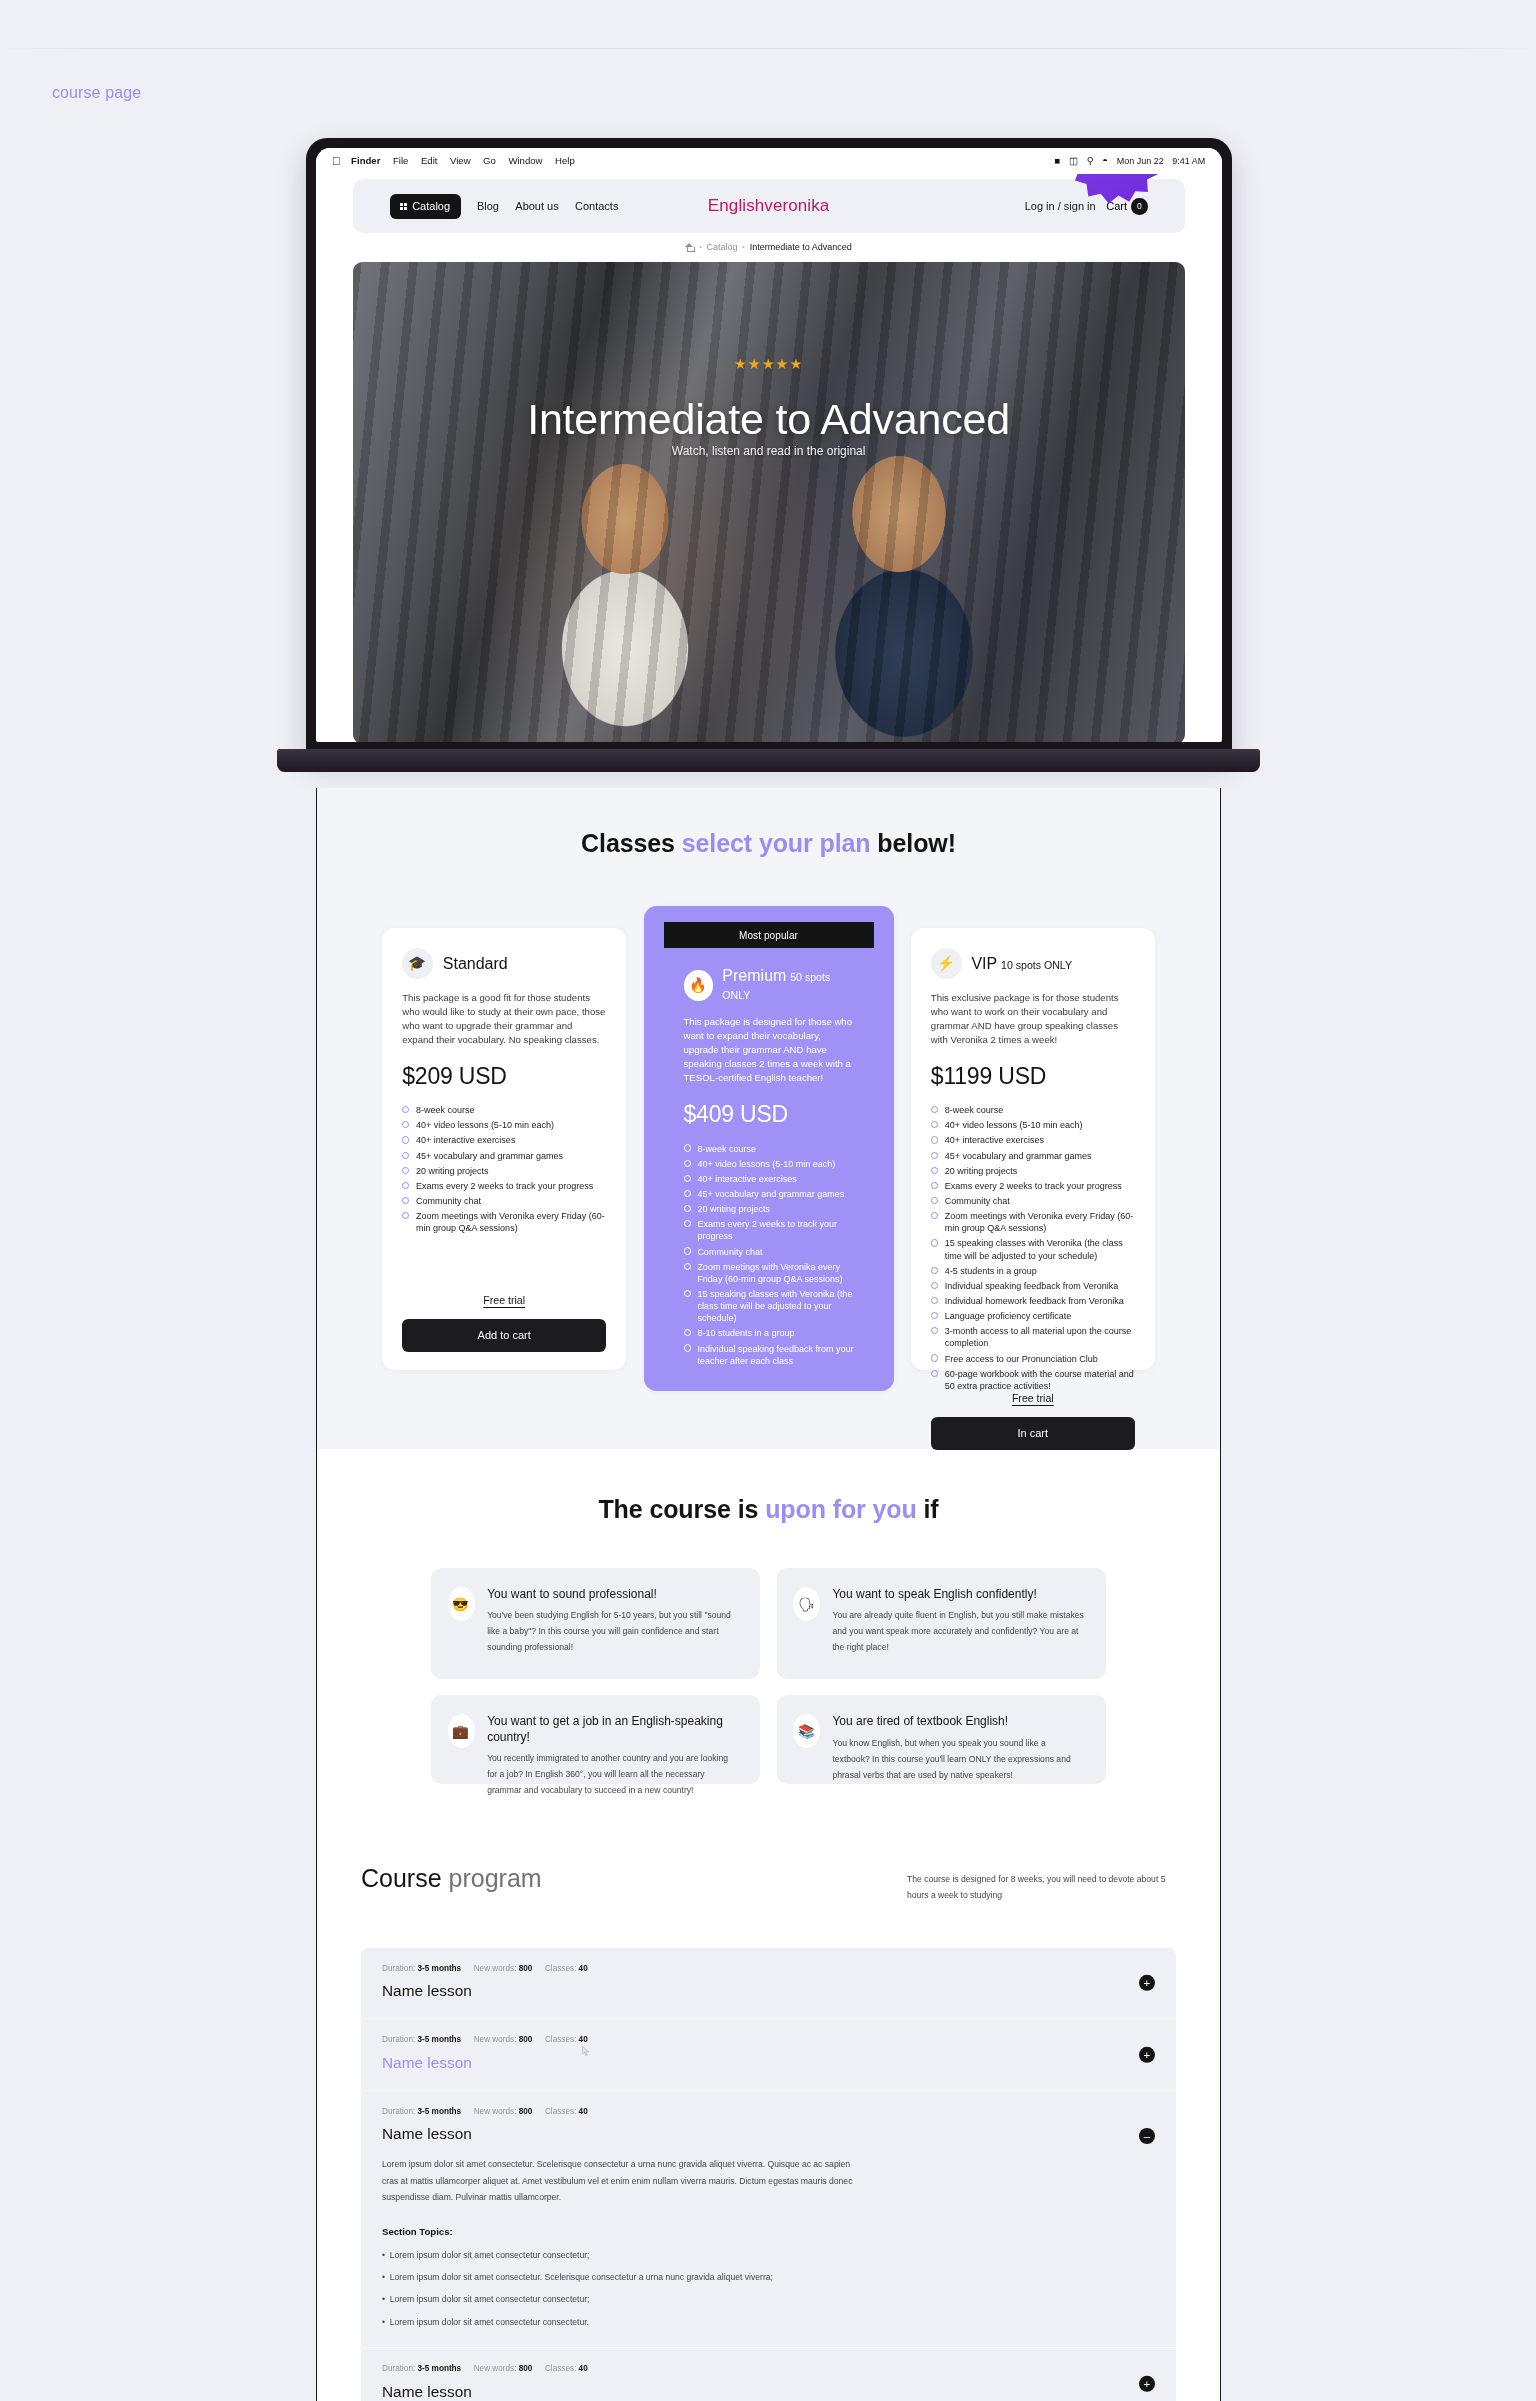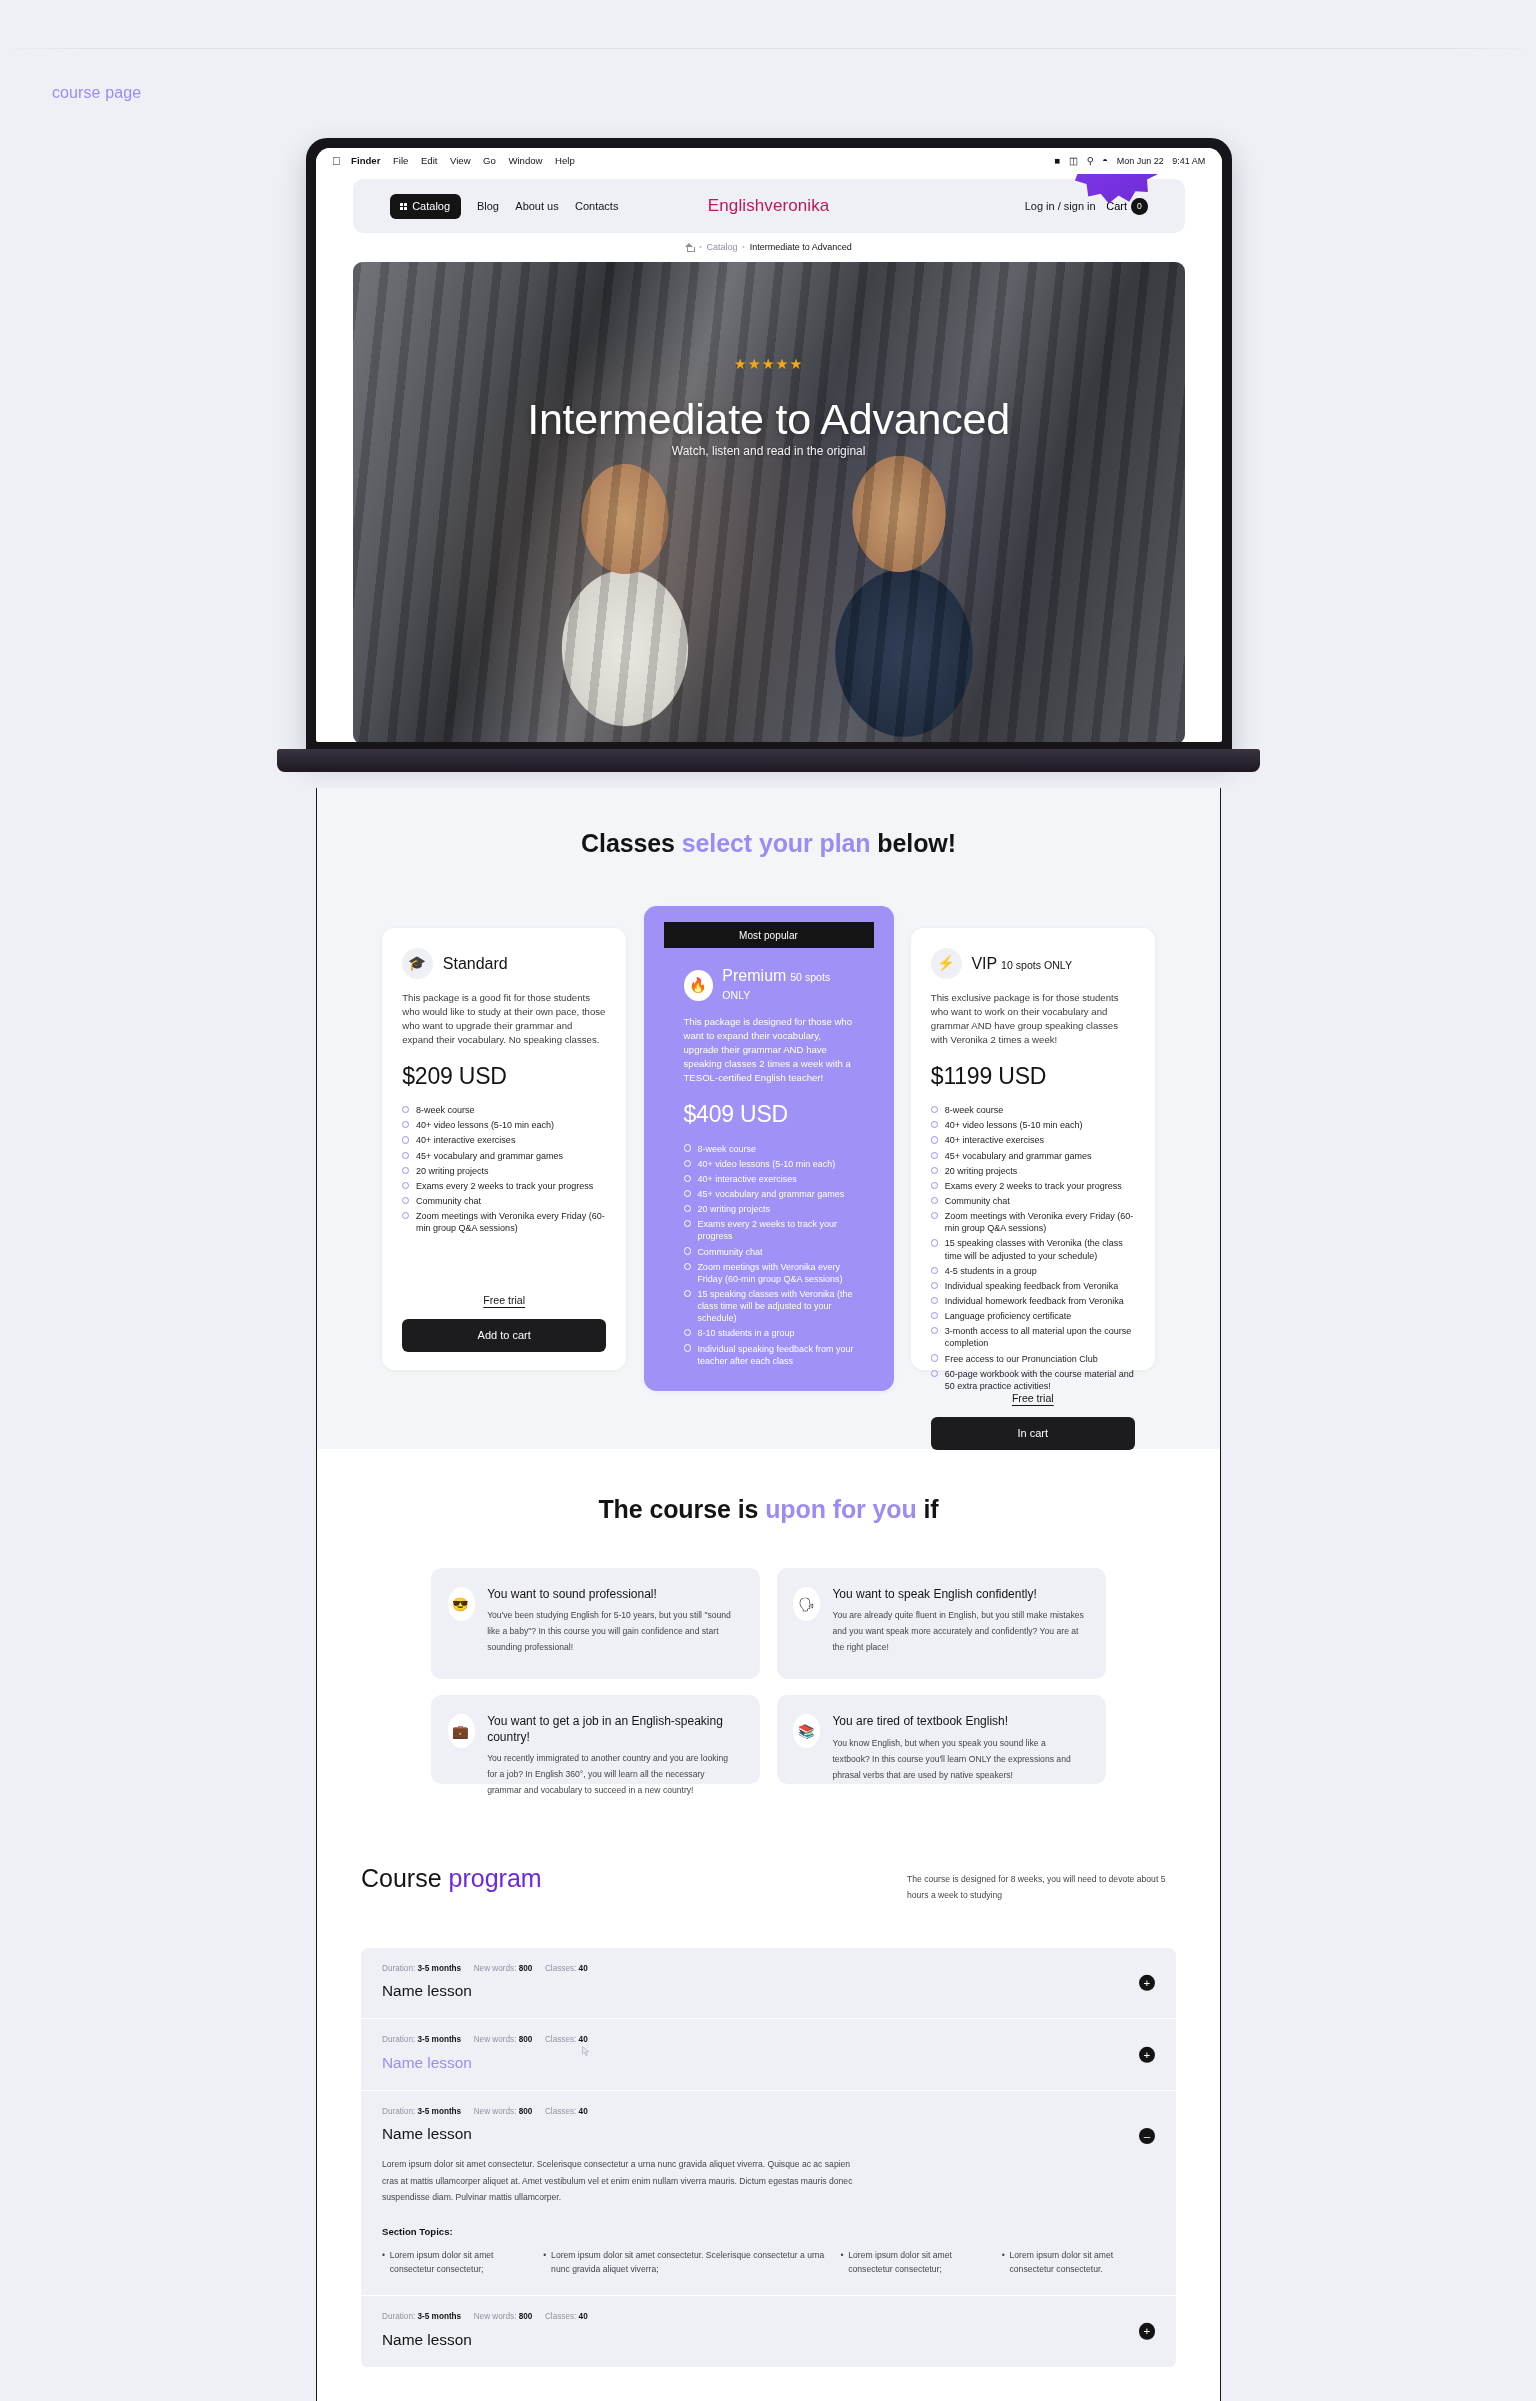--- a/index.html
+++ b/index.html
@@ -220,37 +220,37 @@
     display: flex; align-items: center; justify-content: center; font-size: 13.4px;
   }
   .rcard-title { font-size: 12px; color: #141414; line-height: 1.3; }
   .rcard-body { font-size: 8.6px; color: #44444e; line-height: 1.85; margin-top: 5.8px; }
   .rcard.tall { height: 89px; }
 
   
   .prog-wrap { padding: 46px 44px 19px 44px; background: #fff; }
   .prog-head { display: flex; align-items: flex-start; justify-content: space-between; }
   .prog-title { font-size: 25px; color: #141414; }
-  .prog-title .accent { color: #6d28d9; }
+  .prog-title .accent { color: #737373; }
   .prog-note { width: 269px; font-size: 8.6px; color: #44444e; line-height: 1.9; padding-top: 6.7px; }
   .accordion { margin-top: 44px; border-radius: 7.7px; overflow: hidden; }
   .acc-item { background: #eff0f5; padding: 16px 21px 18px 21px; position: relative; border-bottom: 1.9px solid #fff; }
   .acc-meta { font-size: 8.2px; color: #9093a3; display: flex; gap: 12.5px; }
   .acc-meta b { color: #141414; font-weight: 700; }
   .acc-name { font-size: 15.4px; color: #141414; margin-top: 9.6px; }
   .acc-name.lilac { color: #9b8cf5; }
   .acc-btn {
     position: absolute; right: 21px; top: 50%; transform: translateY(-50%);
     width: 16.3px; height: 16.3px; border-radius: 50%; background: #141414; color: #fff;
     display: flex; align-items: center; justify-content: center; font-size: 11.5px; line-height: 0;
   }
   .acc-item.open .acc-btn { top: 37px; transform: none; }
   .acc-text { font-size: 8.6px; color: #44444e; line-height: 1.95; margin-top: 12.5px; max-width: 480px; }
   .acc-sub { font-size: 9.6px; color: #141414; font-weight: 700; margin-top: 20px; }
-  .acc-ul { margin-top: 10.6px; display: flex; gap: 7.7px; }
+  .acc-ul { margin-top: 10.6px; display: flex; flex-direction: column; gap: 7.7px; }
   .acc-li { font-size: 8.6px; color: #44444e; line-height: 1.7; display: flex; gap: 4.8px; max-width: 432px; }
   .acc-li::before { content: "•"; color: #44444e; }
   .cursor-ic {
     position: absolute; left: 221px; top: 27px; width: 7.7px; height: 10.6px;
   }
 </style>
 </head>
 <body>
 
 <div class="top-hairline"></div>

